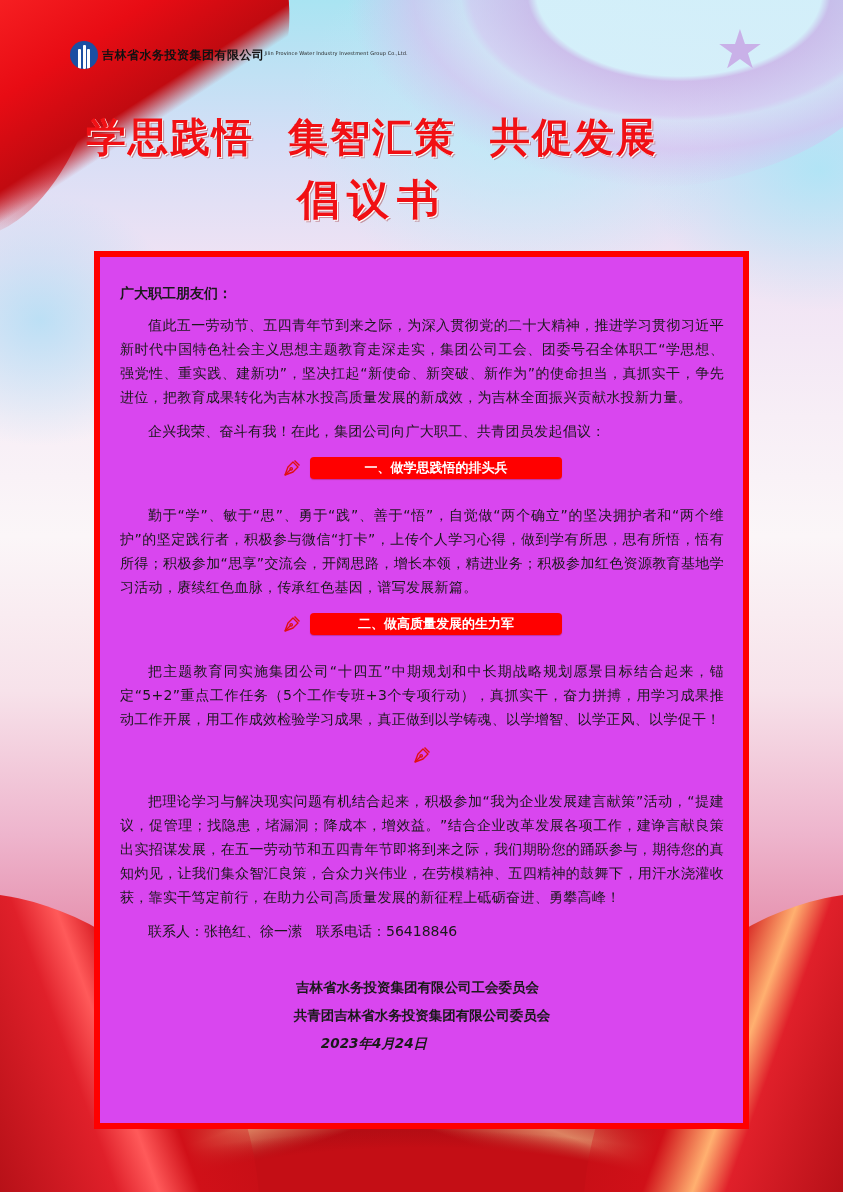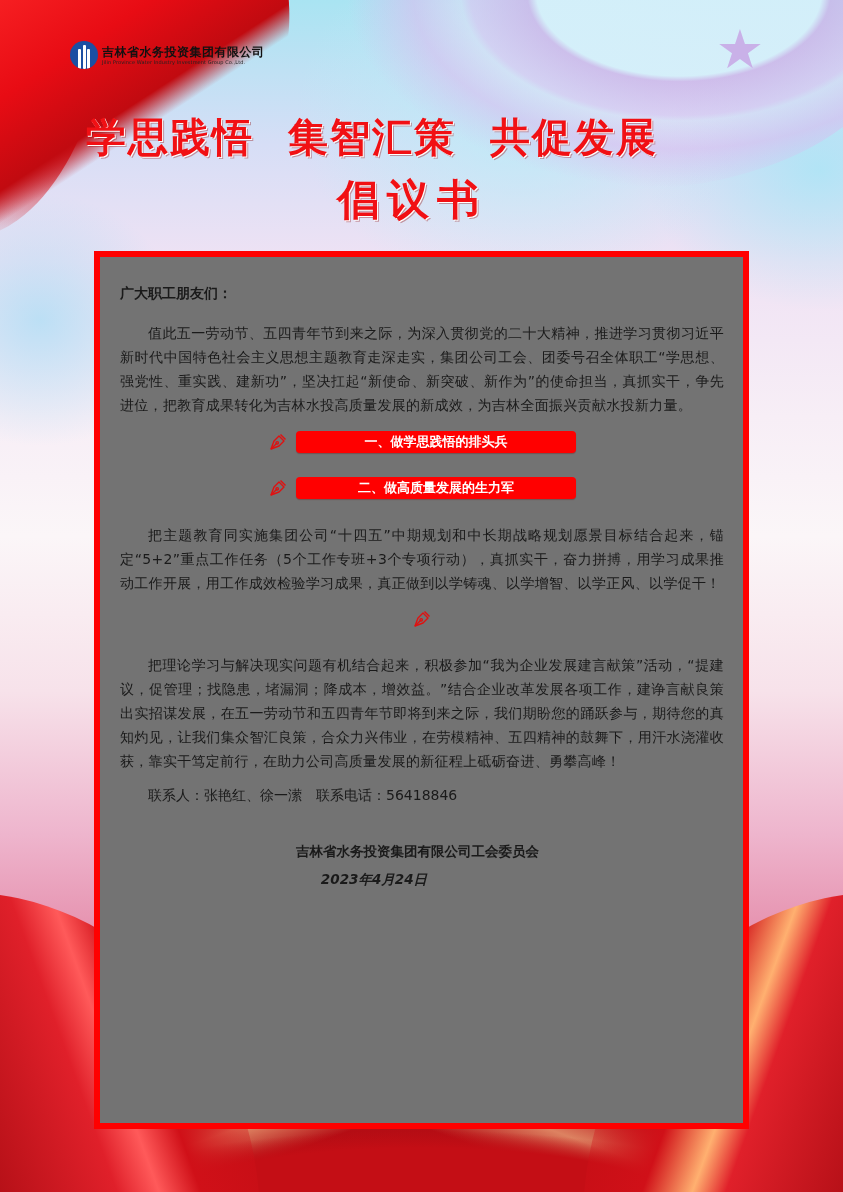--- a/index.html
+++ b/index.html
@@ -56,50 +56,50 @@
   .logo {
     position: absolute; left: 70px; top: 41px; display: flex; align-items: center; gap: 4px;
   }
   .logo-mark {
     width: 28px; height: 28px; border-radius: 50%;
     background: #1c4fa3; position: relative; overflow: hidden;
   }
   .logo-mark i {
     position: absolute; bottom: 0; width: 3px; background: #fff; border-radius: 1px;
   }
-  .logo-text { display: flex; flex-direction: column; line-height: 1; }
+  .logo-text { display: flex; flex-direction: row; line-height: 1; }
   .logo-cn { font-size: 12px; font-weight: bold; color: #111; letter-spacing: 0.5px; }
   .logo-en { font-size: 5px; color: #222; margin-top: 2px; letter-spacing: 0.1px; }
 
   .headline {
     position: absolute; left: 0; width: 744px; text-align: center;
     font-family: "DejaVu Serif", "Liberation Serif", serif; font-weight: bold;
     color: #f11014;
     text-shadow: 1px 1px 0 #fff, 2px 2px 0 rgba(140,0,0,0.35);
   }
   .headline.l1 { top: 110px; font-size: 40px; letter-spacing: 2px; word-spacing: 18px; }
-  .headline.l2 { top: 172px; font-size: 42px; letter-spacing: 8px; padding-left: 40px; }
+  .headline.l2 { top: 172px; font-size: 42px; letter-spacing: 8px; }
 
   .card {
     position: absolute; left: 94px; top: 251px; width: 643px; height: 866px;
-    background: #737373; border: 6px solid #ff0000;
+    background: #d946ef; border: 6px solid #ff0000;
   }
   .content {
     position: absolute; left: 20px; top: 20px; width: 604px;
     font-size: 14px; color: #1a1a1a; line-height: 24px;
   }
   .greeting { font-weight: bold; margin: 4px 0 6px 0; }
-  .para { text-indent: 2em; text-align: justify; margin: 16px 0 10px 0; letter-spacing: 0.3px; }
+  .para { text-indent: 2em; text-align: justify; margin: 8px 0 10px 0; letter-spacing: 0.3px; }
   .section {
     display: flex; justify-content: center; align-items: center; gap: 8px;
     margin: 14px 0 24px 0;
   }
   .pen { width: 20px; height: 20px; }
   .pill {
-    width: 280px; height: 22px; border-radius: 4px; background: #ff0000;
+    width: 252px; height: 22px; border-radius: 4px; background: #ff0000;
     color: #fff; font-weight: bold; font-size: 13px; line-height: 22px; text-align: center;
     box-shadow: 0 1px 1px rgba(120,0,0,0.3);
   }
   .contact { text-indent: 2em; margin: 0 0 0 0; }
   .signature { margin-top: 30px; text-align: center; padding-right: 0; }
   .sig-line { font-weight: bold; font-size: 13.5px; line-height: 28px; }
   .sig-line.org1 { margin-right: 9px; }
   .sig-line.date { margin-right: 96px; font-style: italic; }
 </style>
 </head>
@@ -126,32 +126,34 @@
   </div>
 </div>
 
 <div class="headline l1">学思践悟 集智汇策 共促发展</div>
 <div class="headline l2">倡议书</div>
 
 <div class="card">
   <div class="content">
     <p class="greeting">广大职工朋友们：</p>
     <p class="para">值此五一劳动节、五四青年节到来之际，为深入贯彻党的二十大精神，推进学习贯彻习近平新时代中国特色社会主义思想主题教育走深走实，集团公司工会、团委号召全体职工“学思想、强党性、重实践、建新功”，坚决扛起“新使命、新突破、新作为”的使命担当，真抓实干，争先进位，把教育成果转化为吉林水投高质量发展的新成效，为吉林全面振兴贡献水投新力量。</p>
+    <p class="para">企兴我荣、奋斗有我！在此，集团公司向广大职工、共青团员发起倡议：</p>
 
     <div class="section">
       <svg class="pen" viewBox="0 0 20 20">
         <g fill="none" stroke="#e01010" stroke-width="1.4" stroke-linejoin="round">
           <path d="M3 17 L6 9 L11 4 L16 9 L11 14 Z"></path>
           <path d="M3 17 L8.5 11.5"></path>
           <circle cx="9.2" cy="10.8" r="1.2"></circle>
           <path d="M12.5 2.5 L17.5 7.5"></path>
         </g>
       </svg>
       <div class="pill">一、做学思践悟的排头兵</div>
     </div>
+    <p class="para">勤于“学”、敏于“思”、勇于“践”、善于“悟”，自觉做“两个确立”的坚决拥护者和“两个维护”的坚定践行者，积极参与微信“打卡”，上传个人学习心得，做到学有所思，思有所悟，悟有所得；积极参加“思享”交流会，开阔思路，增长本领，精进业务；积极参加红色资源教育基地学习活动，赓续红色血脉，传承红色基因，谱写发展新篇。</p>
 
     <div class="section">
       <svg class="pen" viewBox="0 0 20 20">
         <g fill="none" stroke="#e01010" stroke-width="1.4" stroke-linejoin="round">
           <path d="M3 17 L6 9 L11 4 L16 9 L11 14 Z"></path>
           <path d="M3 17 L8.5 11.5"></path>
           <circle cx="9.2" cy="10.8" r="1.2"></circle>
           <path d="M12.5 2.5 L17.5 7.5"></path>
         </g>
       </svg>
@@ -169,16 +171,17 @@
         </g>
       </svg>
     </div>
     <p class="para">把理论学习与解决现实问题有机结合起来，积极参加“我为企业发展建言献策”活动，“提建议，促管理；找隐患，堵漏洞；降成本，增效益。”结合企业改革发展各项工作，建诤言献良策出实招谋发展，在五一劳动节和五四青年节即将到来之际，我们期盼您的踊跃参与，期待您的真知灼见，让我们集众智汇良策，合众力兴伟业，在劳模精神、五四精神的鼓舞下，用汗水浇灌收获，靠实干笃定前行，在助力公司高质量发展的新征程上砥砺奋进、勇攀高峰！</p>
 
 
     <p class="contact"><span>联系人：</span><span>张艳红、徐一潆</span><span style="display:inline-block;width:14px;"></span><span>联系电话：</span><span>56418846</span></p>
 
     <div class="signature">
       <div class="sig-line org1">吉林省水务投资集团有限公司工会委员会</div>
+      <div class="sig-line">共青团吉林省水务投资集团有限公司委员会</div>
       <div class="sig-line date">2023年4月24日</div>
     </div>
   </div>
 </div>
 
 </body></html>

